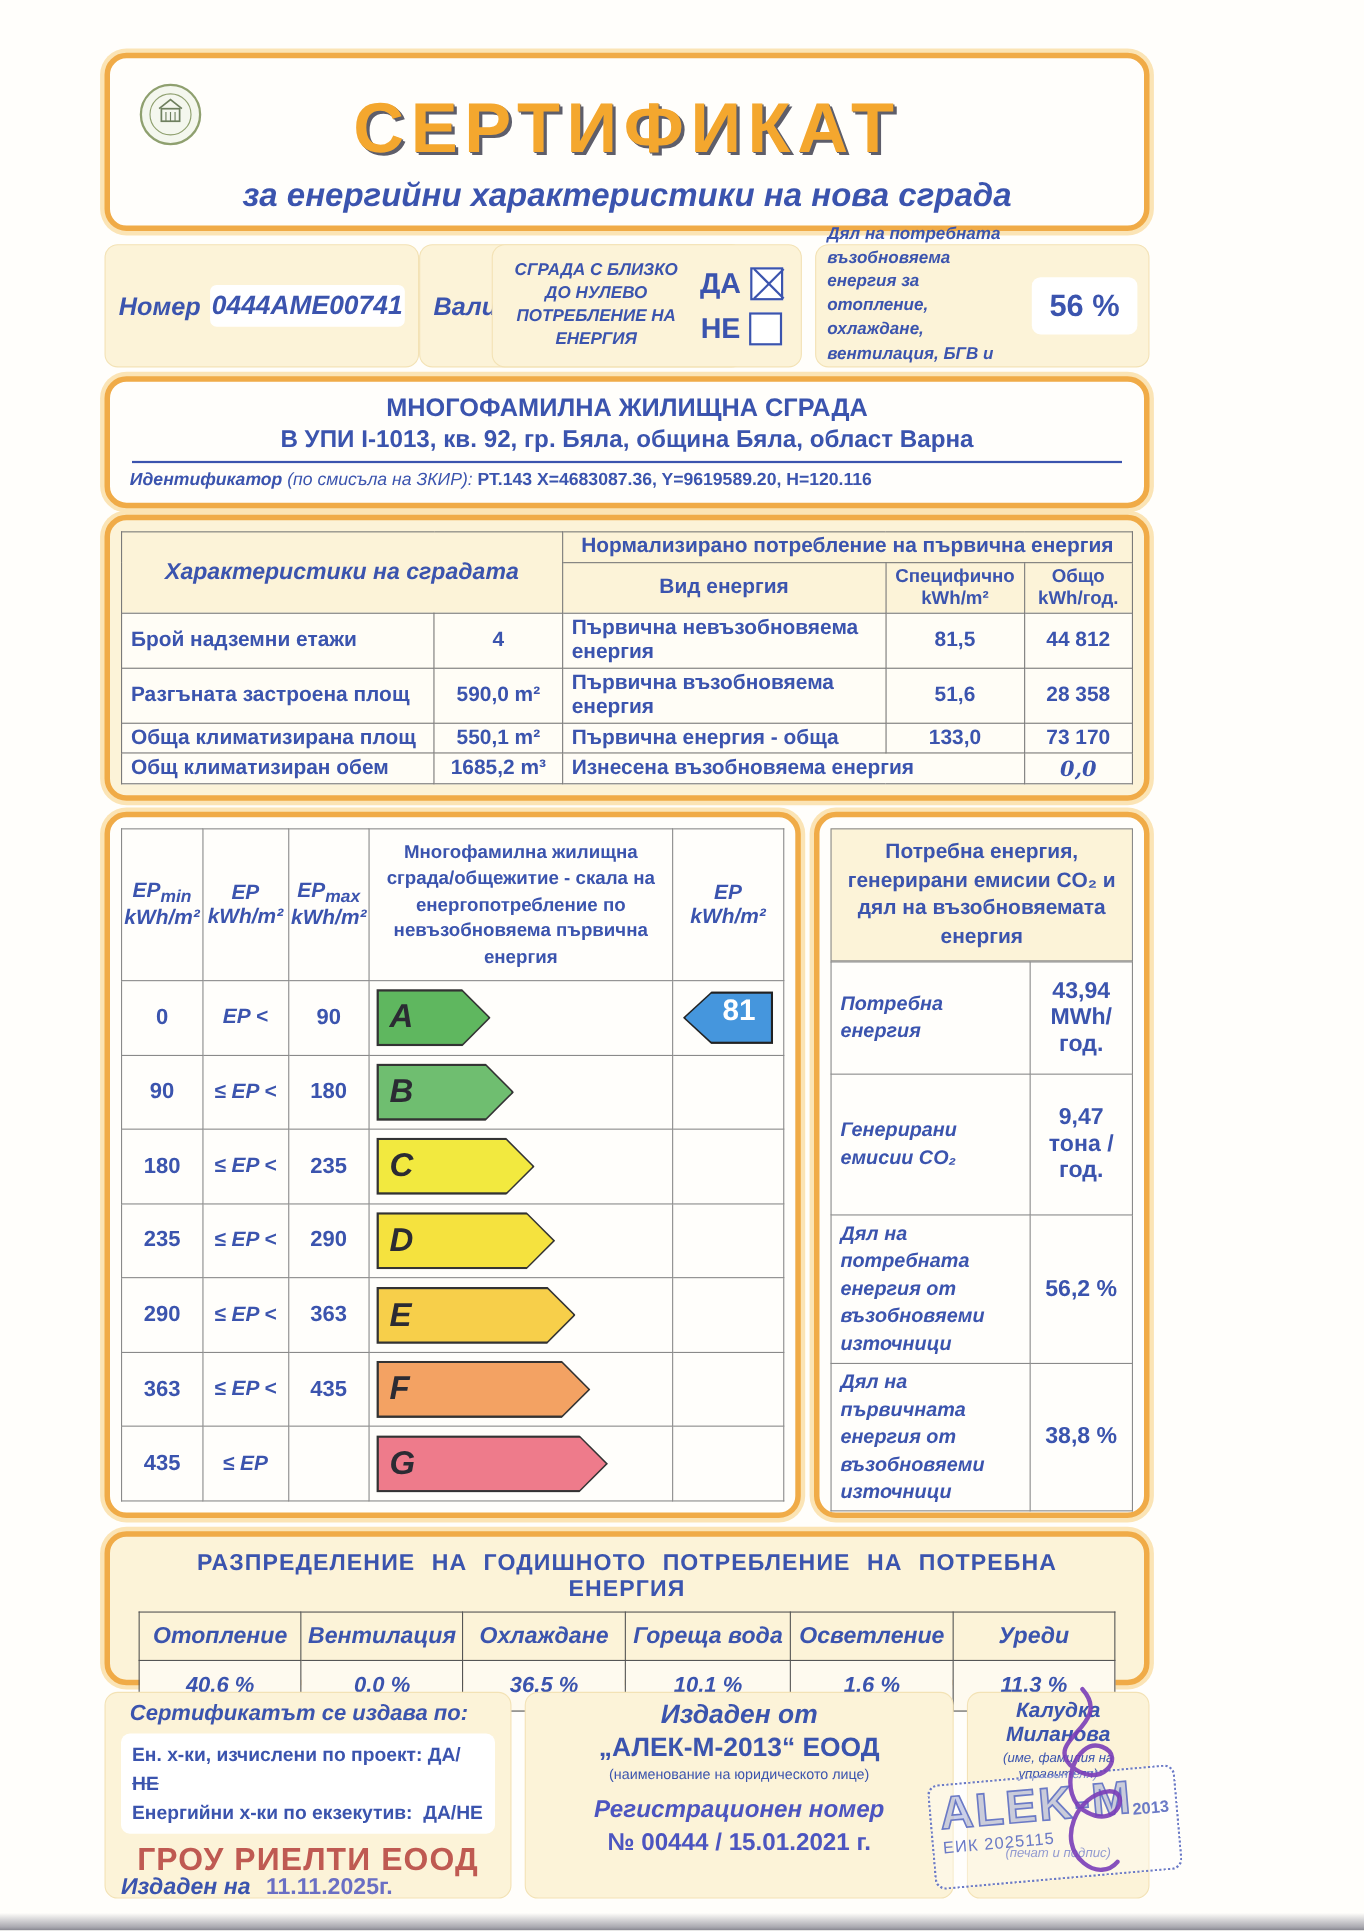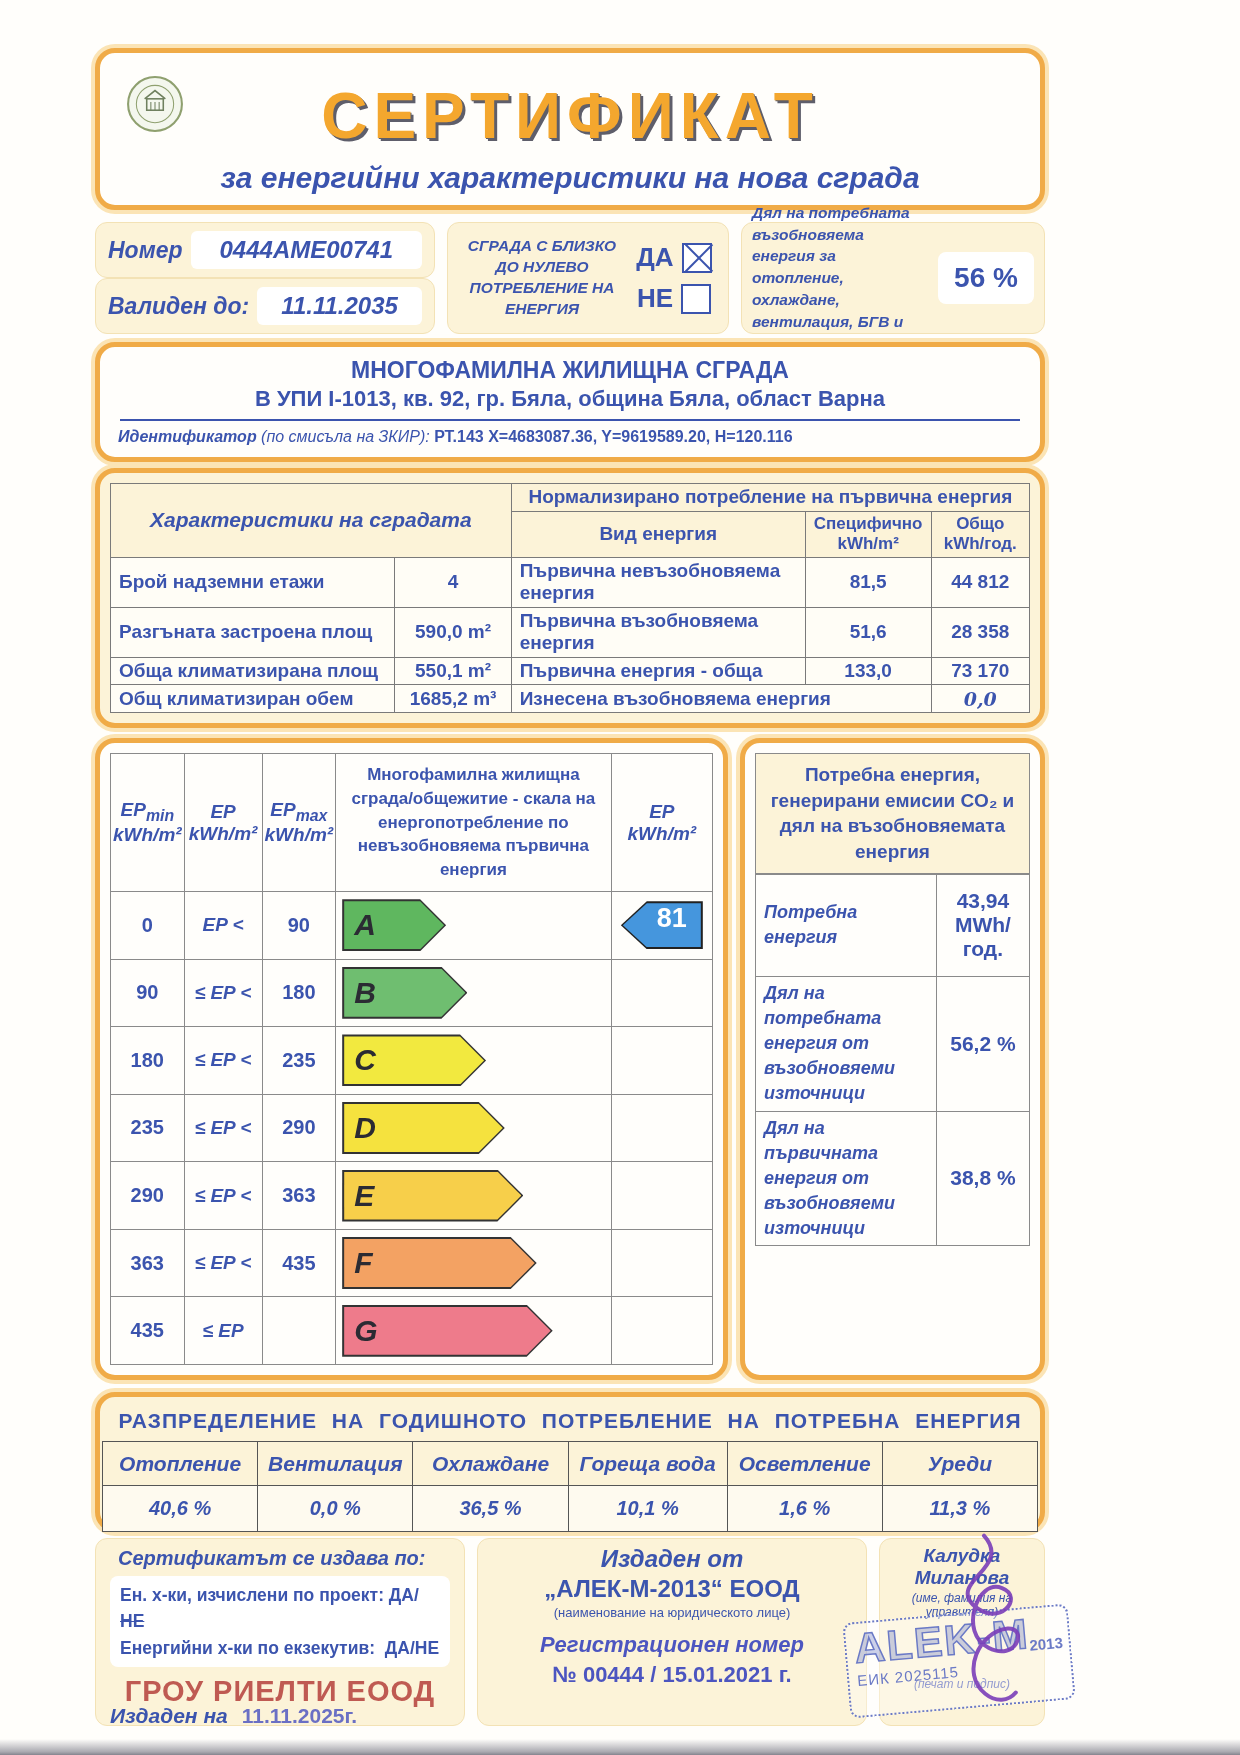--- a/index.html
+++ b/index.html
@@ -16,21 +16,21 @@
 
   
   .top-frame{top:48px; left:95px; width:950px; height:162px; text-align:center;}
   .seal{position:absolute; top:22px; left:26px; width:58px; height:58px;}
   .cert-title{margin-top:26px; font-size:64px; font-weight:bold; letter-spacing:6px; color:var(--title-orange);
     text-shadow:3px 3px 0 var(--title-shadow), 1px 1px 0 var(--title-shadow);}
   .cert-subtitle{margin-top:8px; font-size:30px; font-weight:bold; font-style:italic; color:var(--blue);}
 
   
   .info-row{position:absolute; top:222px; left:95px; width:950px; height:112px; display:flex; gap:12px;}
-  .info-left{width:340px; display:flex; flex-direction:column; }
+  .info-left{width:340px; display:flex; flex-direction:row; }
   .meta-box{flex:1; display:flex; align-items:center; padding:0 12px; gap:8px;}
   .meta-lbl{font-size:23px; font-weight:bold; font-style:italic; white-space:nowrap;}
   .white-val{flex:1; background:#fff; border-radius:6px; text-align:center; font-size:24px; font-weight:bold; font-style:italic; padding:5px 2px;}
   .nzeb-box{width:282px; display:flex; align-items:center; padding:8px 6px 8px 10px;}
   .nzeb-label{flex:1; font-size:15.5px; font-weight:bold; font-style:italic; text-align:center; line-height:1.35;}
   .nzeb-checks{width:96px; display:flex; flex-direction:column; gap:10px; align-items:center;}
   .check-row{display:flex; align-items:center; gap:8px; font-size:26px; font-weight:bold;}
   .checkbox{width:30px; height:30px; border:2px solid var(--blue); background:#fff; position:relative; display:inline-block;}
   .checkbox.checked::before,.checkbox.checked::after{content:""; position:absolute; left:-4px; top:12px; width:38px; height:2px; background:var(--blue);}
   .checkbox.checked::before{transform:rotate(45deg);}
@@ -83,21 +83,21 @@
 
   
   .panel-frame{top:738px; left:740px; width:305px; height:642px; padding:10px;}
   .panel-title{background:var(--cream); border:1.5px solid #8a8a8a; text-align:center; font-size:19px; font-weight:bold; line-height:1.35; padding:8px 4px;}
   .panel-table td{border:1.5px solid #8a8a8a; padding:4px 8px;}
   .panel-lbl{font-size:18px; font-weight:bold; font-style:italic; line-height:1.4;}
   .panel-val{width:34%; text-align:center; font-size:21px; font-weight:bold;}
   .pr1{height:102px;} .pr2{height:128px;} .pr3{height:126px;} .pr4{height:130px;}
 
   
-  .dist-frame{top:1392px; left:95px; width:950px; height:140px; padding:8px 2px; background:var(--cream);}
+  .dist-frame{top:1392px; left:95px; width:950px; height:140px; padding:8px 26px; background:var(--cream);}
   .dist-title{text-align:center; font-size:21px; font-weight:bold; letter-spacing:1px; word-spacing:8px; padding:4px 0 8px;}
   .dist-table td{border:1.5px solid #555; text-align:center; color:var(--blue);}
   .dist-table .dh{font-size:21px; font-weight:bold; font-style:italic; height:44px; background:var(--cream);}
   .dist-table .dv{font-size:20px; font-weight:bold; font-style:italic; height:46px; background:#fefaef;}
 
   
   .footer-row{position:absolute; top:1538px; left:95px; width:950px; height:188px; display:flex; gap:12px;}
   .foot-left{width:370px; padding:8px 14px;}
   .fl-heading{font-size:20px; font-weight:bold; font-style:italic; padding-left:8px;}
   .fl-white{background:#fff; border-radius:8px; margin-top:6px; padding:6px 10px; font-size:17.5px; font-weight:bold; line-height:1.5;}
@@ -347,20 +347,24 @@
 
   <div class="frame panel-frame">
     <div class="panel-title">Потребна енергия, генерирани емисии CO₂ и дял на възобновяемата енергия</div>
     <table class="panel-table">
       <tbody>
           <tr>
         <td class="panel-lbl pr1">Потребна енергия</td>
         <td class="panel-val">43,94 MWh/ год.</td>
       </tr>
       <tr>
+        <td class="panel-lbl pr2">Генерирани емисии CO₂</td>
+        <td class="panel-val">9,47 тона /год.</td>
+      </tr>
+      <tr>
         <td class="panel-lbl pr3">Дял на потребната енергия от възобновяеми източници</td>
         <td class="panel-val">56,2 %</td>
       </tr>
       <tr>
         <td class="panel-lbl pr4">Дял на първичната енергия от възобновяеми източници</td>
         <td class="panel-val">38,8 %</td>
       </tr>
     </tbody>
       </table>
   </div>

